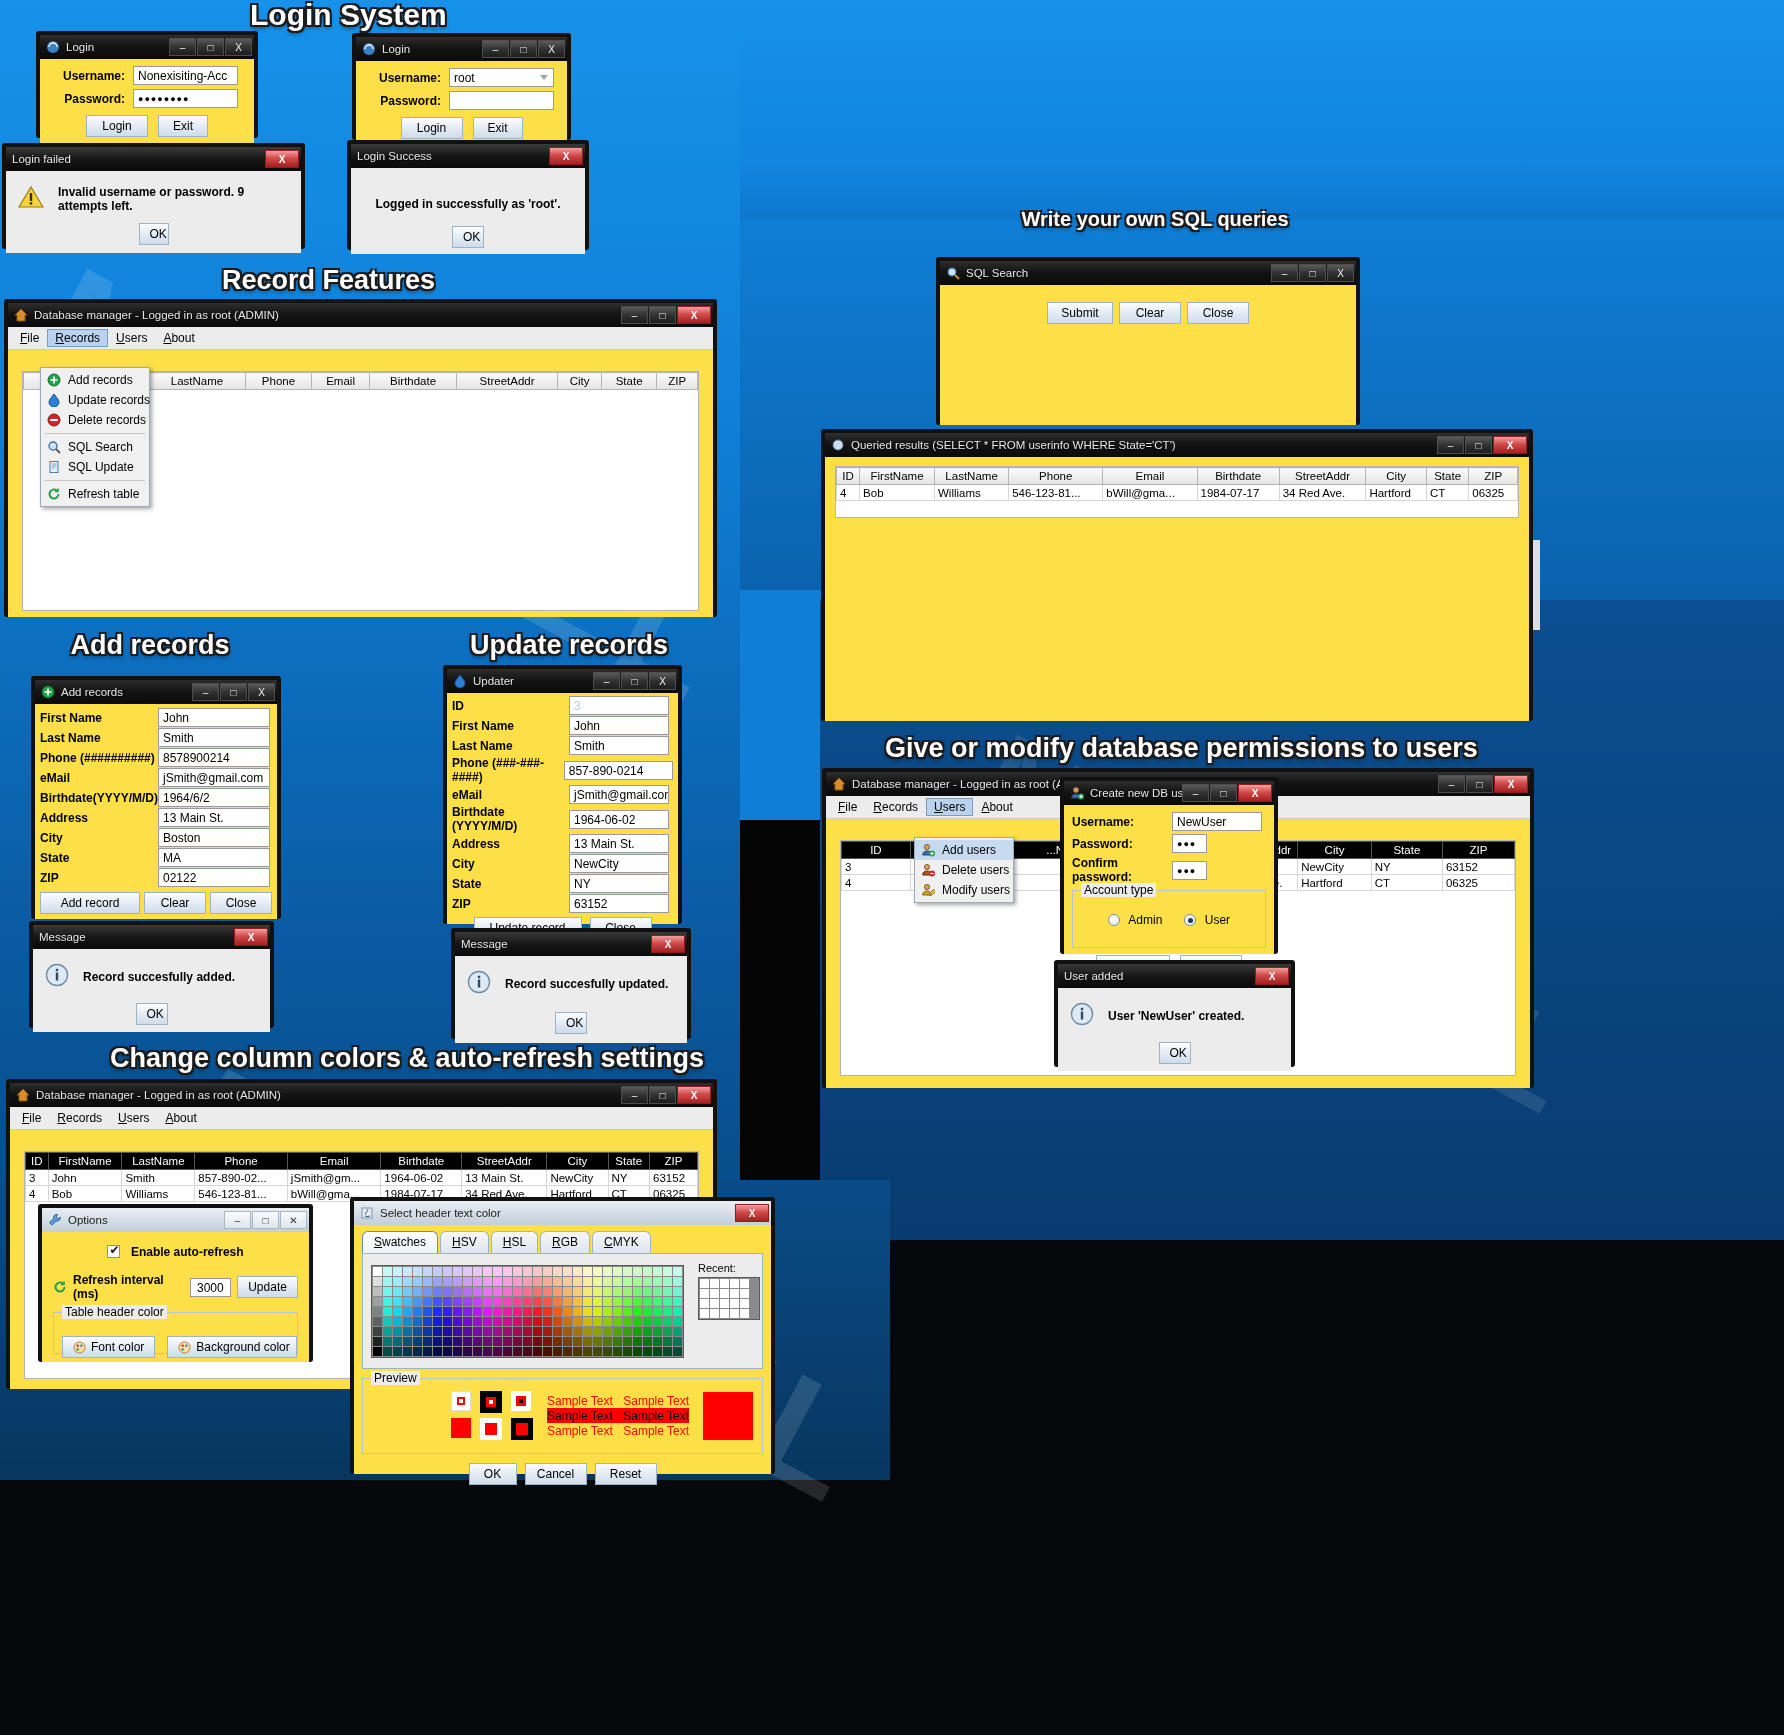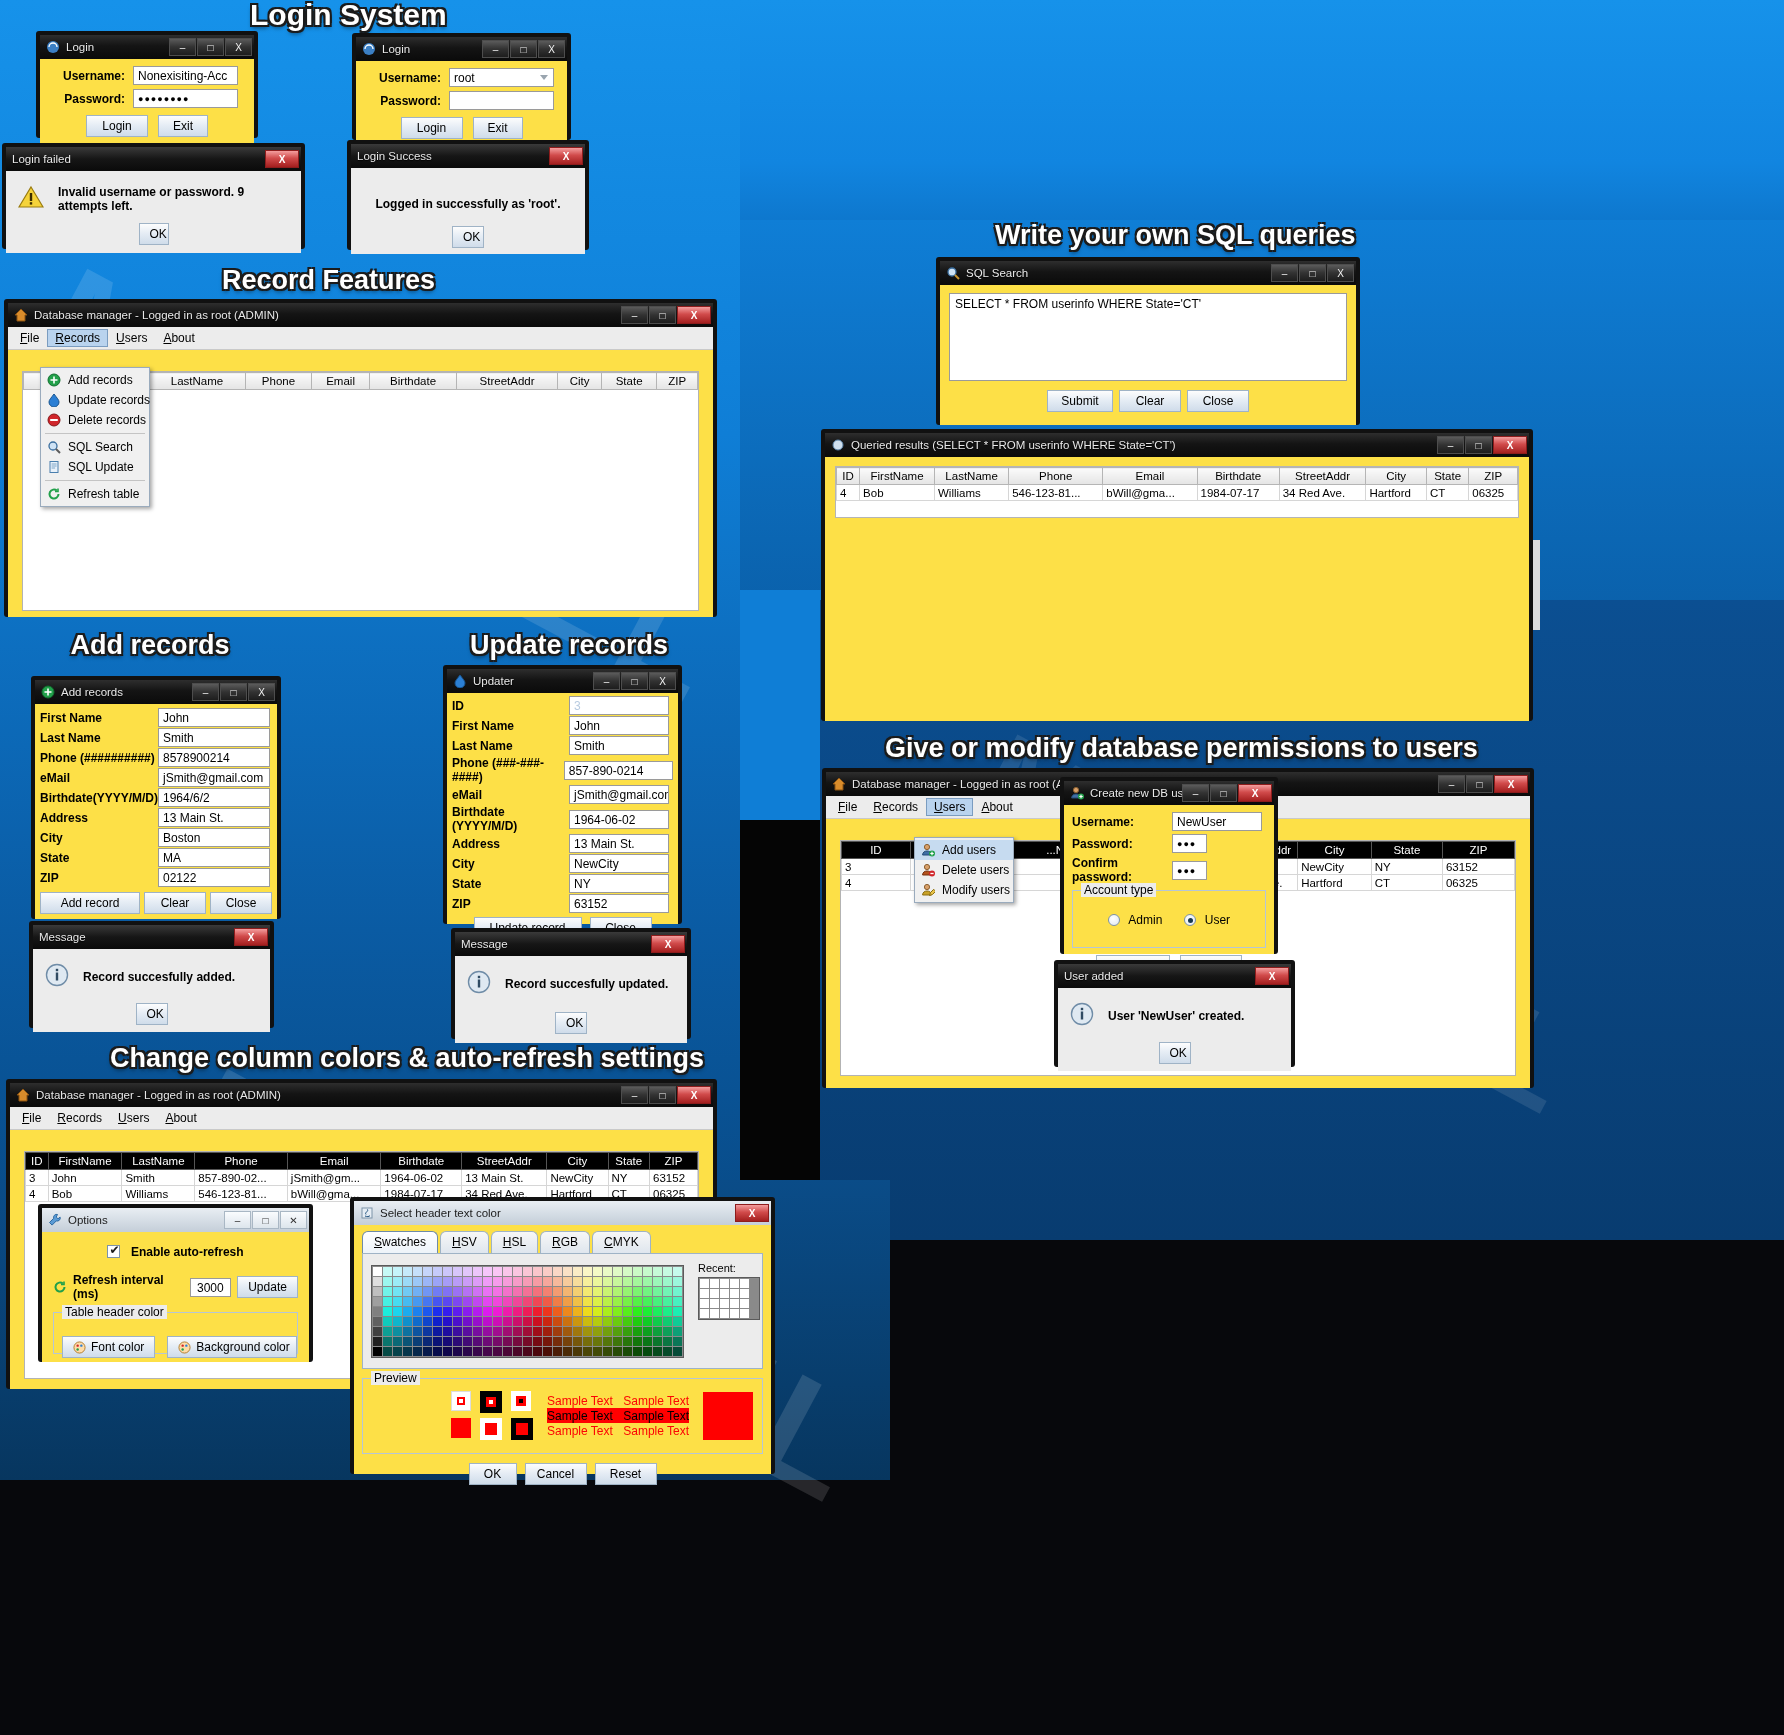--- a/index.html
+++ b/index.html
@@ -145,21 +145,21 @@
 <div class="bg" id="bg-dark-1"></div>
 <div class="bg" id="bg-dark-2"></div>
 <div class="bg" id="bg-blue-7"></div>
 
 <div class="watermark" id="wm1">MICHAEL</div>
 <div class="watermark" id="wm2">MICHAEL</div>
 <div class="watermark" id="wm3">MICHAEL</div>
 
 <div class="section-title" style="left:250px; top:-2px; width:180px; font-size:30px;">Login System</div>
 <div class="section-title" style="left:222px; top:265px; width:205px; font-size:27px;">Record Features</div>
-<div class="section-title" style="left:995px; top:220px; width:320px; font-size:27px;">Write your own SQL queries</div>
+<div class="section-title" style="left:995px; top:208px; width:320px; font-size:20px;">Write your own SQL queries</div>
 <div class="section-title" style="left:60px; top:630px; width:180px; font-size:27px;">Add records</div>
 <div class="section-title" style="left:470px; top:630px; width:195px; font-size:27px;">Update records</div>
 <div class="section-title" style="left:885px; top:733px; width:530px; font-size:27px;">Give or modify database permissions to users</div>
 <div class="section-title" style="left:110px; top:1043px; width:520px; font-size:27px;">Change column colors &amp; auto-refresh settings</div>
 
 <div class="win-frame" style="position:absolute; left:36px; top:31px; width:222px; height:107px;">
   <div class="tbar">
     <span class="tico">
       <svg viewBox="0 0 14 14">
           <circle cx="7" cy="7" r="6" fill="#3b7fc4"></circle>
@@ -375,21 +375,20 @@
         </svg>
     </span>
     <span class="ttxt">SQL Search</span>
     <span class="wbtns">
       <span class="wbtn">–</span>
       <span class="wbtn">□</span>
       <span class="wbtn">X</span>
     </span>
   </div>
   <div class="wbody" style="padding:8px 9px 9px; height:140px;">
-    <div style="background:#fff; border:1px solid #9a9a9a; height:88px; padding:3px 5px; font-size:12px;">SELECT * FROM userinfo WHERE State='CT'</div>
     <div style="display:flex; justify-content:center; gap:6px; margin-top:9px;">
       <div class="btn" style="width:66px;">Submit</div>
       <div class="btn" style="width:62px;">Clear</div>
       <div class="btn" style="width:62px;">Close</div>
     </div>
   </div>
 </div>
 
 <div class="win-frame" style="position:absolute; left:821px; top:429px; width:712px; height:292px;">
   <div class="tbar">

